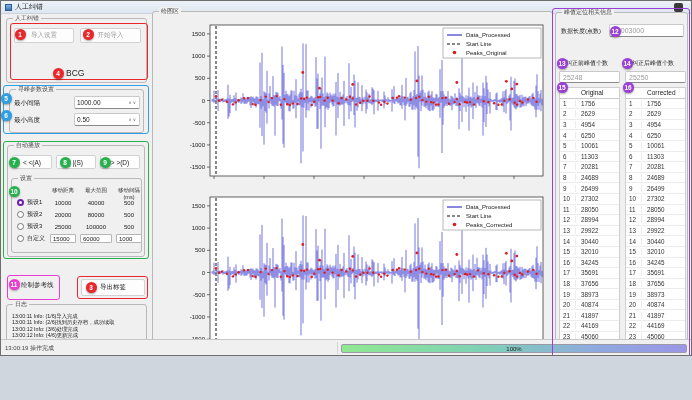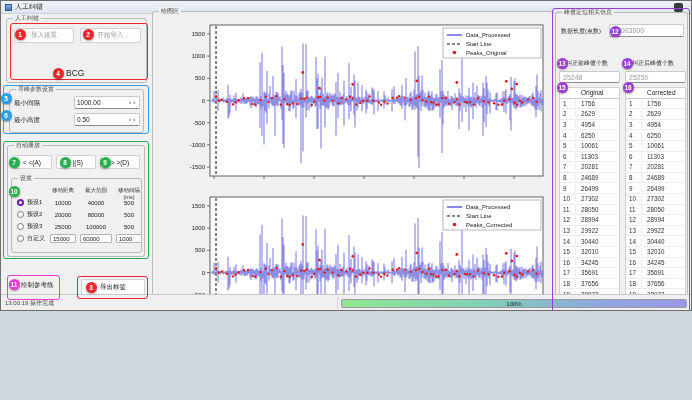--- a/index.html
+++ b/index.html
@@ -1,17 +1,17 @@
 <!DOCTYPE html>
 <html><head>
 <meta charset="utf-8">
 <style>
   html,body{margin:0;padding:0;background:#cfd6dd;}
   *{box-sizing:border-box;font-family:"Liberation Sans","DejaVu Sans",sans-serif;}
-  .win{position:relative;width:692px;height:311px;background:#f0f0f0;border:1px solid #6e6e6e;overflow:hidden;}
+  .win{position:relative;width:692px;height:356px;background:#f0f0f0;border:1px solid #6e6e6e;overflow:hidden;}
   
   .titlebar{position:absolute;left:0;top:0;width:100%;height:13px;background:linear-gradient(#edf2f8,#dde6f0);border-bottom:1px solid #c9d2dd;display:flex;align-items:center;padding:0 4px;}
   .app-icon{width:7px;height:7px;background:linear-gradient(#7fb2e8,#3e76b8);border:1px solid #2c5a94;margin-right:3px;}
   .title-text{font-size:7px;color:#222;}
   .pin{position:absolute;right:8px;top:2px;width:9px;height:9px;background:#3a3a3a;border-radius:2px;}
   
   .group{position:absolute;border:1px solid #b9b9b9;border-radius:3px;background:#f0f0f0;}
   .gtitle{position:absolute;top:-5px;left:6px;font-size:6px;color:#444;background:#f0f0f0;padding:0 2px;line-height:8px;white-space:nowrap;}
   
   .btn{position:absolute;background:#fdfdfd;border:1px solid #d2d2d2;border-radius:2px;font-size:6.5px;color:#222;display:flex;align-items:center;justify-content:center;white-space:nowrap;}

